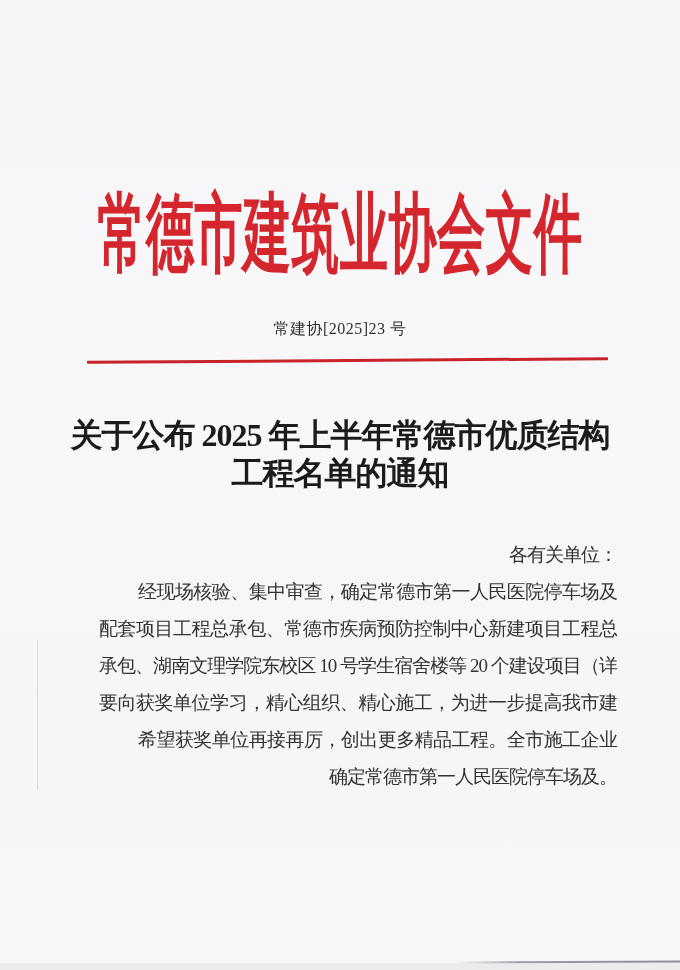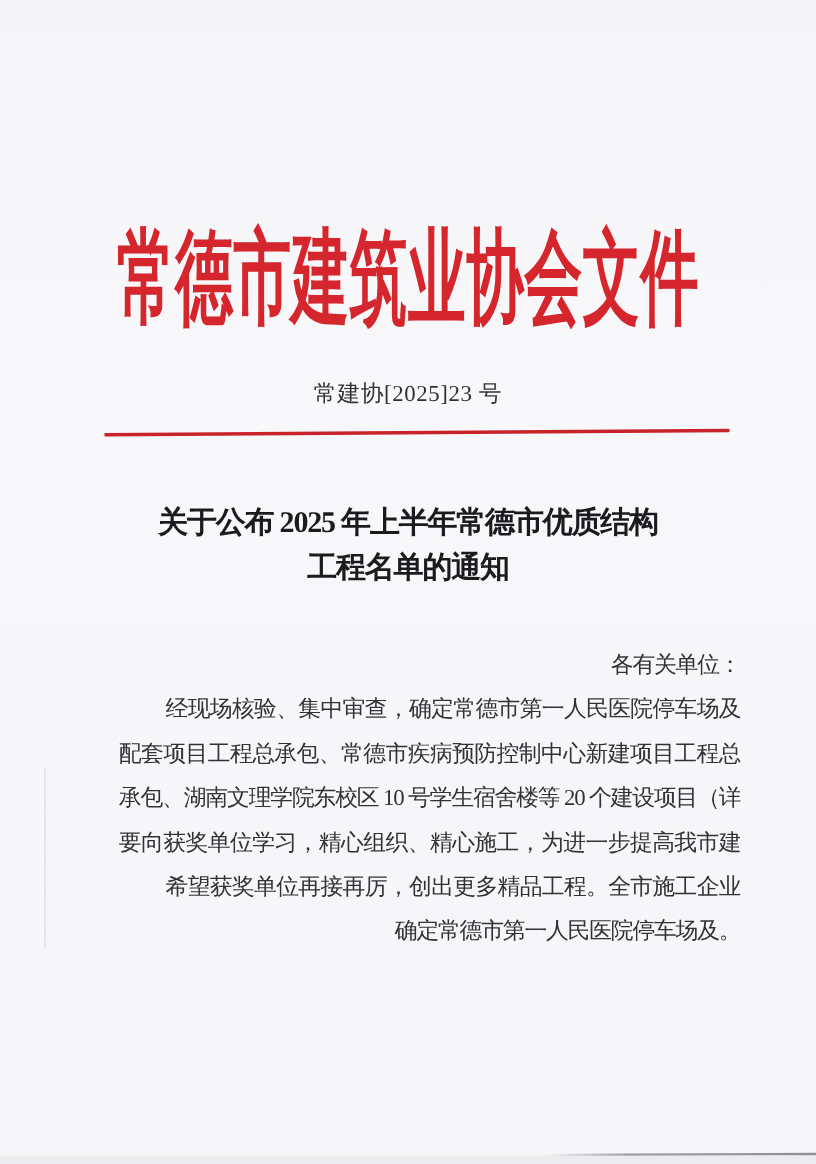--- a/index.html
+++ b/index.html
@@ -32,21 +32,21 @@
     transform: scaleY(1.8);
     transform-origin: 50% 0;
     white-space: nowrap;
   }
   .doc-number {
     position: absolute;
     top: 317px;
     left: 0;
     width: 680px;
     text-align: center;
-    font-size: 19px;
+    font-size: 16px;
     line-height: 24px;
     color: #303034;
     letter-spacing: 0.5px;
   }
   .red-rule {
     position: absolute;
     top: 359px;
     left: 87px;
     width: 521px;
     height: 3px;
@@ -54,21 +54,21 @@
     transform: rotate(-0.4deg);
     border-radius: 1px;
   }
   .doc-title {
     position: absolute;
     top: 417px;
     left: 0;
     width: 680px;
     text-align: center;
     font-weight: 700;
-    font-size: 25px;
+    font-size: 32px;
     line-height: 37.5px;
     color: #1b1b1e;
     letter-spacing: -1px;
   }
   .body-text {
     position: absolute;
     top: 536px;
     left: 99px;
     width: 518px;
     font-size: 19px;

